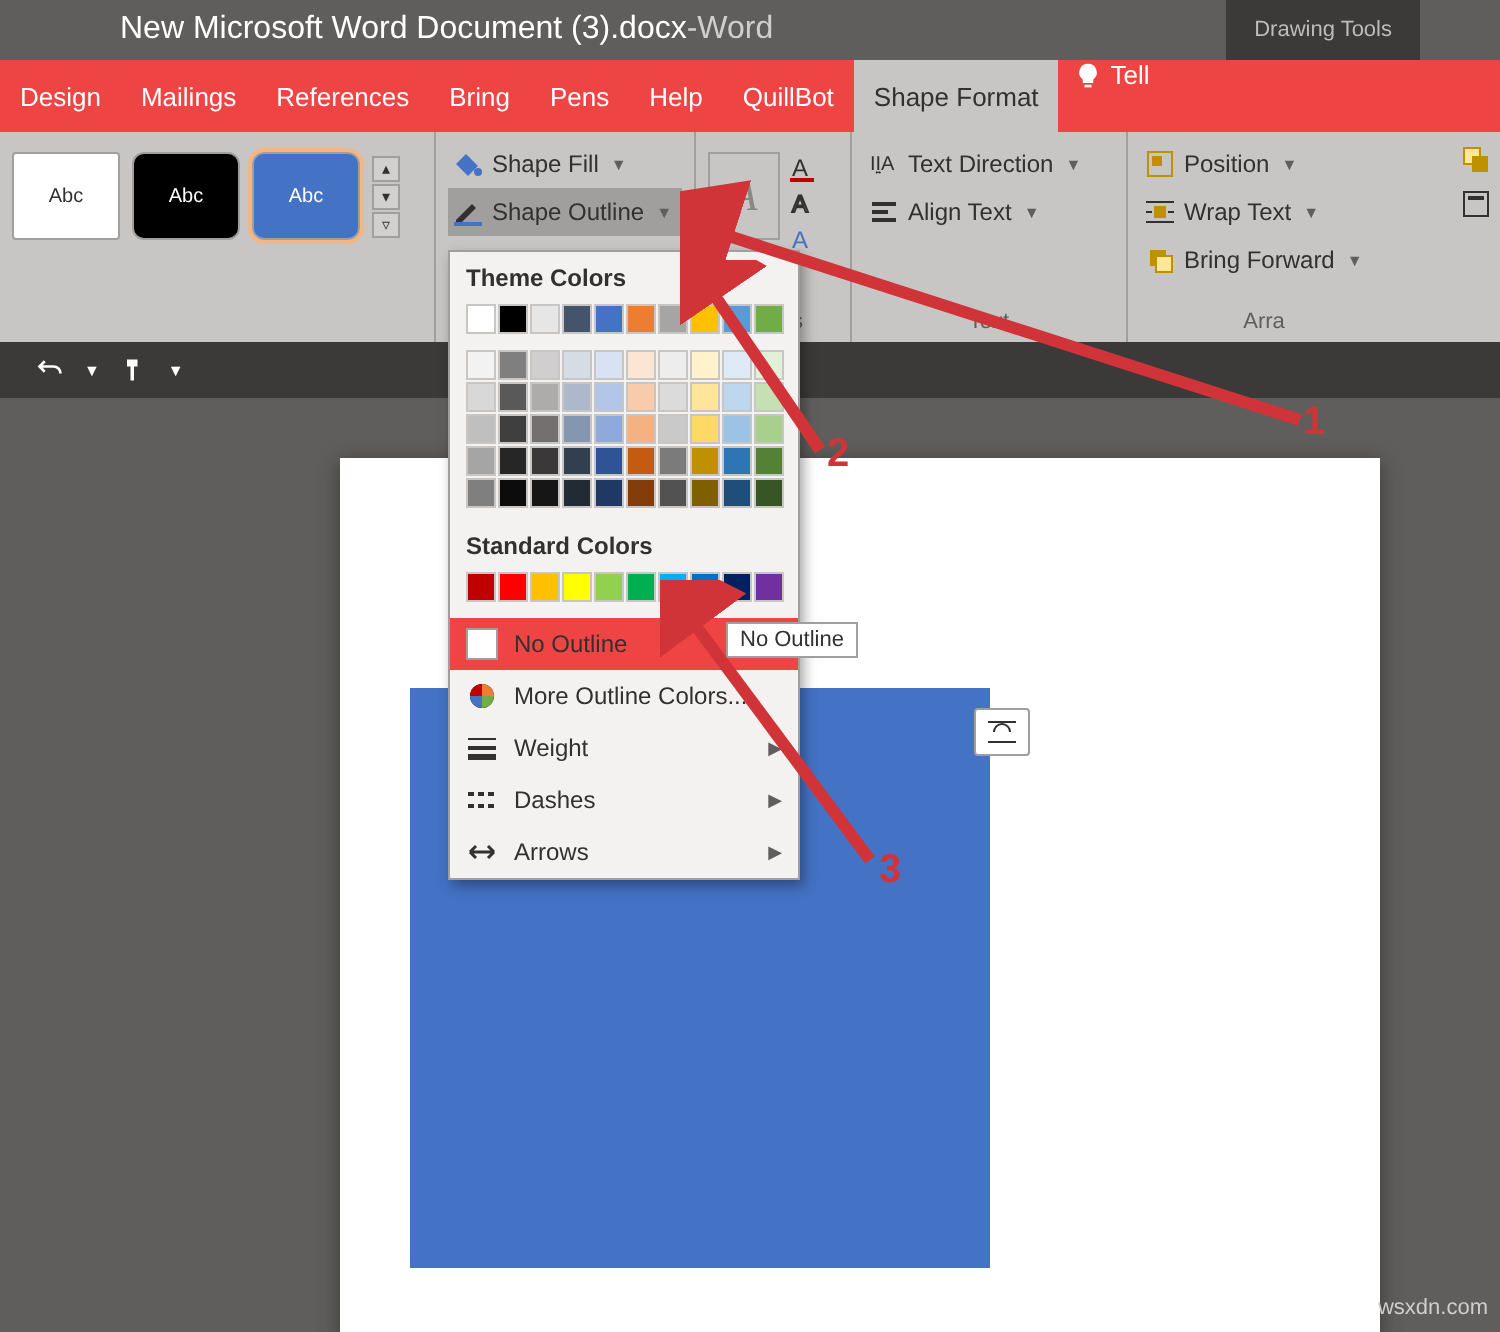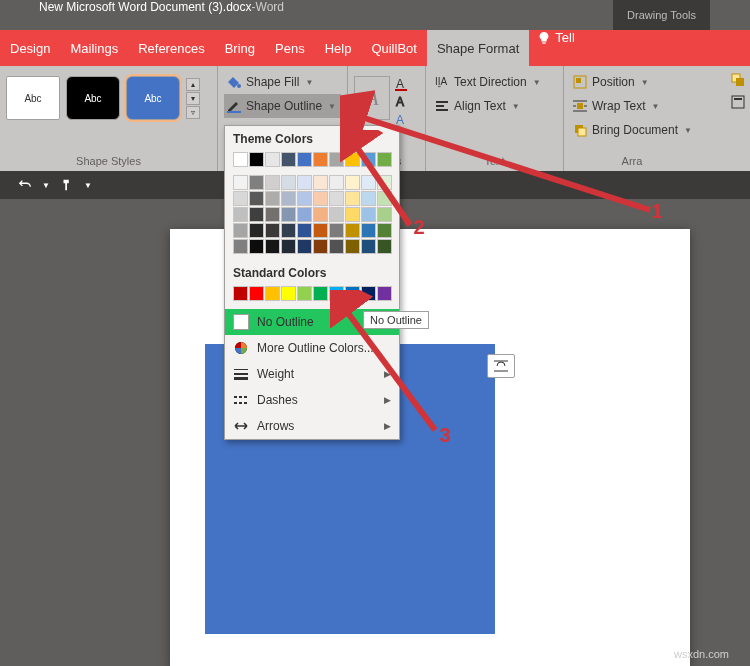--- a/index.html
+++ b/index.html
@@ -1,18 +1,18 @@
 <!DOCTYPE html>
 <html><head>
 <meta charset="utf-8">
 <style>
 * { box-sizing: border-box; margin: 0; padding: 0; font-family: "Segoe UI", sans-serif; }
 body { background: #605e5c; width: 750px; height: 666px; overflow: hidden; font-size: 12px; color: #323130; }
 
-.titlebar { height: 30px; background: #605e5c; color: #fff; display: flex; padding-left: 39px; font-size: 12px; }
+.titlebar { height: 30px; background: #605e5c; color: #fff; display: flex; align-items: center; padding-left: 60px; font-size: 16px; }
 .titlebar .light { color: #d0cece; }
 
 .tabs { height: 36px; background: #ef4444; display: flex; align-items: flex-start; color: #fff; font-size: 13px; }
 .tab { padding: 0 10px; height: 36px; display: flex; align-items: center; cursor: pointer; }
 .tab.contextual-header { background: #3b3a39; color: #bdbcbb; font-size: 11px; position: absolute; top: 0; right: 40px; height: 30px; padding: 0 14px; }
 .tab.active { background: #c8c6c4; color: #323130; }
 .tell { display: flex; align-items: center; gap: 4px; padding: 0 8px; }
 .bulb { width: 14px; height: 14px; }
 
 .ribbon { height: 105px; background: #c8c6c4; display: flex; position: relative; }
@@ -38,29 +38,29 @@
 .shape { position: absolute; left: 35px; top: 115px; width: 290px; height: 290px; background: #4472c4; }
 .layout-btn { position: absolute; right: 175px; top: 125px; width: 28px; height: 24px; border: 1px solid #a19f9d; background: #fff; border-radius: 2px; display:flex; align-items:center; justify-content:center; }
 
 
 .popover { position: absolute; left: 224px; top: 125px; width: 176px; background: #f3f2f1; border: 1px solid #a19f9d; box-shadow: 2px 3px 6px rgba(0,0,0,.35); z-index: 50; font-size: 12px; }
 .pop-header { font-weight: 600; padding: 6px 8px 4px 8px; color: #323130; }
 .swatch-grid { display: grid; grid-template-columns: repeat(10, 15px); gap: 1px; padding: 2px 8px 6px 8px; }
 .swatch { width: 15px; height: 15px; border: 1px solid #c8c6c4; }
 .std-row { display: grid; grid-template-columns: repeat(10, 15px); gap: 1px; padding: 2px 8px 8px 8px; }
 .menu-item { height: 26px; display: flex; align-items: center; gap: 8px; padding: 0 8px; cursor: pointer; position: relative; }
-.menu-item.hover { background: #22c55e; }
+.menu-item.hover { background: #ef4444; }
 .menu-item .arrow { position: absolute; right: 8px; font-size: 9px; color: #605e5c; }
 .tooltip { position: absolute; left: 138px; top: 2px; background: #fff; border: 1px solid #a19f9d; padding: 2px 6px; font-size: 11px; white-space: nowrap; }
 
 
 .arrow-svg { position: absolute; z-index: 60; pointer-events: none; }
 .badge { position: absolute; width: 26px; height: 26px; background: transparent; color: #d13438; font-weight: 700; font-size: 20px; z-index: 61; text-align: center; }
 
-.watermark { position: absolute; right: 21px; bottom: 6px; font-size: 11px; color: #d0cece; }
+.watermark { position: absolute; right: 6px; bottom: 6px; font-size: 11px; color: #d0cece; }
 </style>
 </head>
 <body>
 
 <div class="titlebar">
   <span>New Microsoft Word Document (3).docx</span>
   <span class="light">  -  </span>
   <span class="light">Word</span>
 </div>
 <div class="tab contextual-header">Drawing Tools</div>
@@ -95,21 +95,20 @@
         </div>
       <div class="style-thumb blue selected">
           <span>Abc</span>
         </div>
       <div class="gallery-ctrl">
           <div>▴</div>
           <div>▾</div>
           <div>▿</div>
         </div>
     </div>
-    <div class="group-label">Shape Styles</div>
   </div>
 
   <div class="group" style="width:130px;padding-top:4px">
     <div>
       <div class="btn-row">
         <svg class="icon16" viewBox="0 0 16 16">
             <path fill="#4472c4" d="M2 8l5-5 6 6-5 5z"></path>
             <circle cx="13" cy="12" r="2" fill="#4472c4"></circle>
           </svg>
         <span>Shape Fill</span>
@@ -190,21 +189,21 @@
             <path stroke="#323130" d="M1 3h14M1 13h14M1 8h3M12 8h3"></path>
           </svg>
         <span>Wrap Text</span>
           <span class="drop">▼</span>
       </div>
       <div class="btn-row">
         <svg class="icon16" viewBox="0 0 16 16">
             <rect x="3" y="3" width="8" height="8" fill="#bf9000"></rect>
             <rect x="6" y="6" width="8" height="8" fill="#ffe699" stroke="#bf9000"></rect>
           </svg>
-        <span>Bring Document</span>
+        <span>Bring Forward</span>
           <span class="drop">▼</span>
       </div>
     </div>
     <div class="group-label">Arra</div>
   </div>
   <div style="position:absolute;right:4px;top:6px;display:flex;flex-direction:column;gap:6px">
     <svg class="icon16" viewBox="0 0 16 16">
         <rect x="2" y="2" width="8" height="8" fill="#ffe699" stroke="#bf9000"></rect>
         <rect x="6" y="6" width="8" height="8" fill="#bf9000"></rect>
       </svg>

